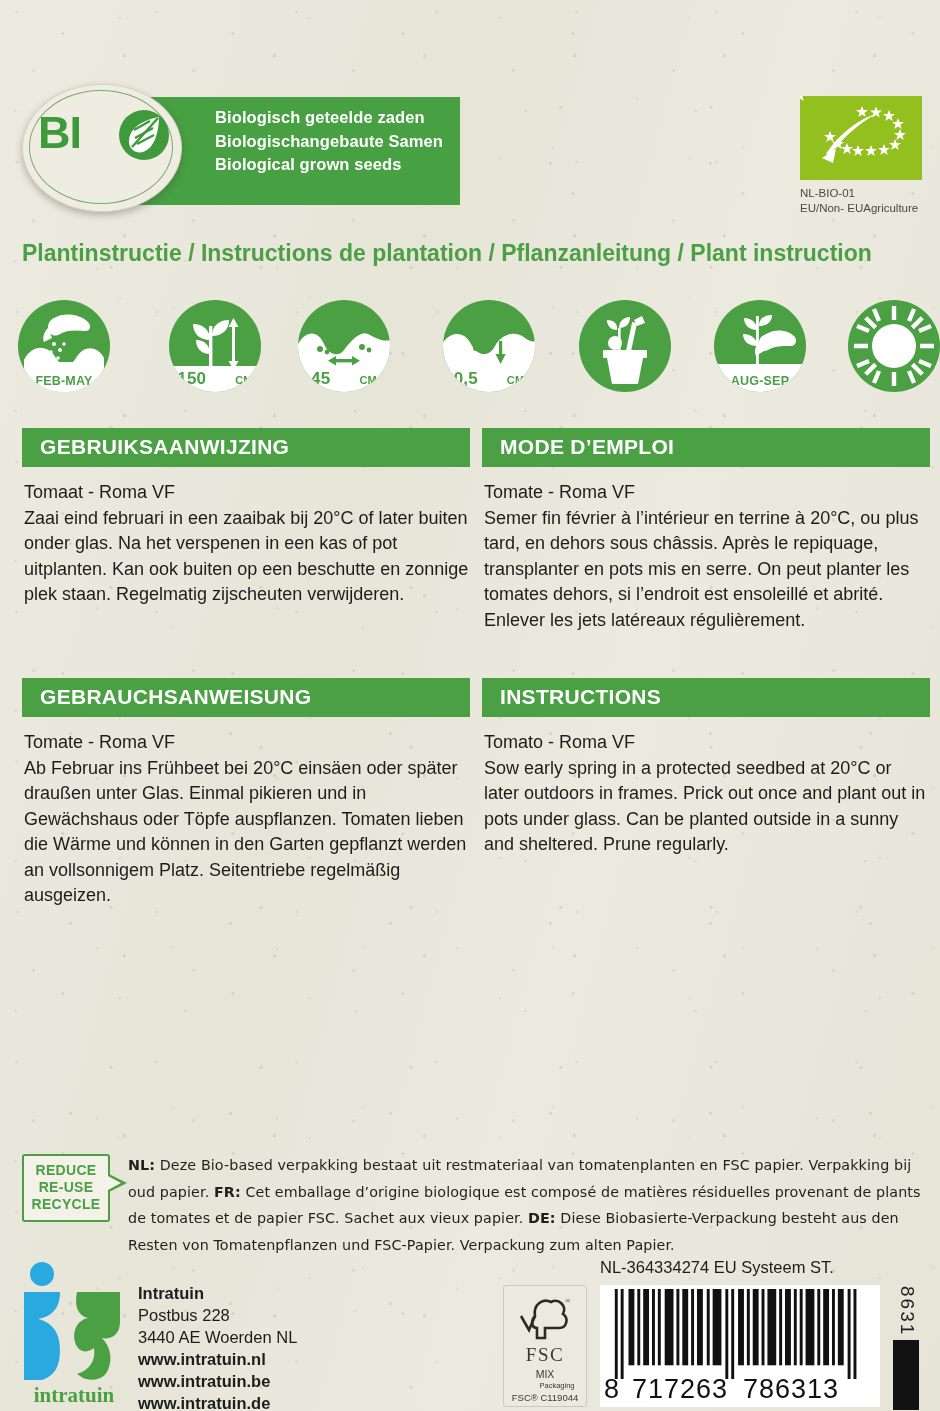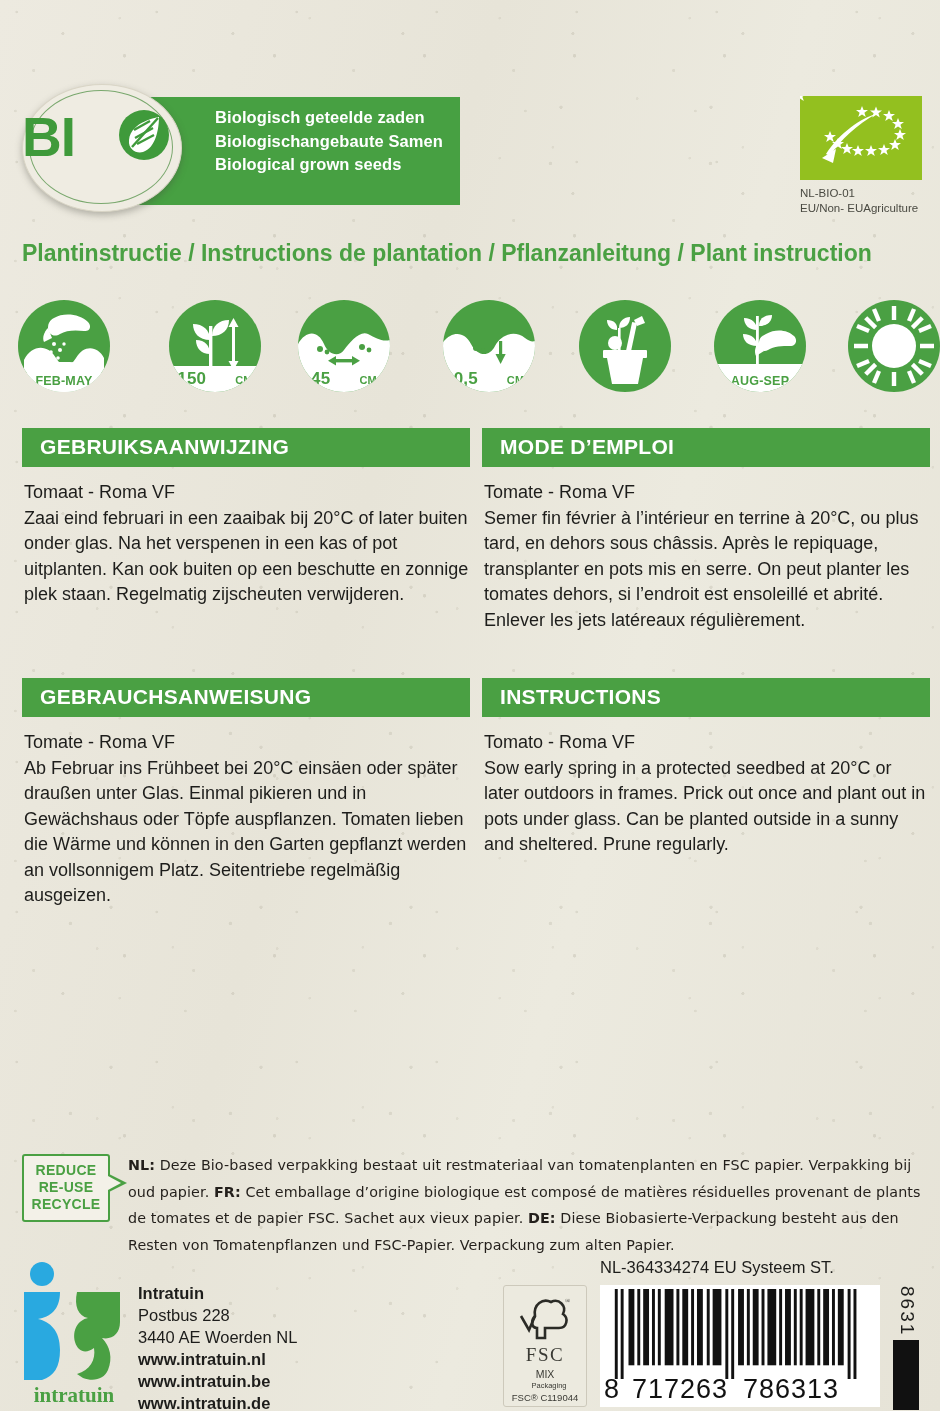--- a/index.html
+++ b/index.html
@@ -46,21 +46,21 @@
   .bio-circle .disc{
     position:absolute;left:0;top:0;width:158px;height:126px;border-radius:50%;
     background:#efece2;box-shadow:0 3px 7px rgba(70,70,60,.35);
     border:1px solid #d9d5c6;
   }
   .bio-circle .ring{
     position:absolute;left:7px;top:6px;width:142px;height:112px;border-radius:50%;
     border:1.6px solid #7aa86e;
   }
   .bio-circle .txt{
-    position:absolute;left:0;top:26px;font-size:55px;font-weight:bold;color:#3f9a3b;
+    position:absolute;left:16px;top:26px;font-size:45px;font-weight:bold;color:#3f9a3b;
     letter-spacing:-1px;line-height:1;
   }
   .bio-leafO{position:absolute;left:96px;top:24px;}
 
   
   .eu-logo{position:absolute;left:800px;top:96px;width:122px;height:84px;background:#93c01f;}
   .eu-cap{position:absolute;left:800px;top:186px;font-size:11.5px;color:#4a4a42;line-height:15px;}
 
   
   .plant-title{
@@ -129,21 +129,21 @@
   .fsc{
     position:absolute;left:503px;top:1285px;width:82px;height:120px;
     border:1px solid #cdc9bb;border-radius:3px;background:#eceadf;
   }
   .fsc .tree{position:absolute;left:50%;top:8px;transform:translateX(-50%);}
   .fsc .fsctxt{
     position:absolute;left:0;top:58px;width:100%;text-align:center;
     font-family:"Liberation Serif",serif;font-size:19px;color:#3a3a34;letter-spacing:1.5px;
   }
   .fsc .mix{position:absolute;left:0;top:82px;width:100%;text-align:center;font-size:10.5px;color:#3a3a34;}
-  .fsc .pack{position:absolute;left:4px;top:95px;width:100%;text-align:center;font-size:7.5px;color:#3a3a34;}
+  .fsc .pack{position:absolute;left:12px;top:95px;width:100%;text-align:center;font-size:7.5px;color:#3a3a34;}
   .fsc .code{position:absolute;left:0;top:106px;width:100%;text-align:center;font-size:9.5px;color:#3a3a34;}
 
   .sysline{position:absolute;left:600px;top:1258px;font-size:16.5px;color:#1d1d1b;}
   .barcode-wrap{position:absolute;left:600px;top:1285px;width:280px;height:122px;background:#fff;}
   .bars{position:absolute;left:10px;top:4px;height:90px;}
   .bc-digits{
     position:absolute;left:0;bottom:2px;width:100%;height:28px;
     font-size:27px;color:#111;letter-spacing:1px;
   }
   .bc-digits span{position:absolute;bottom:0;}

